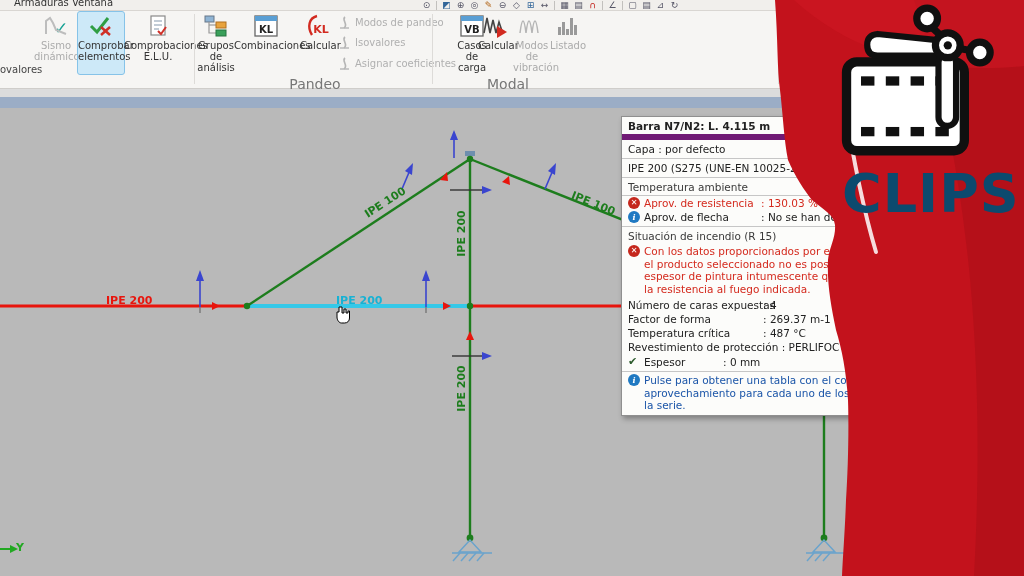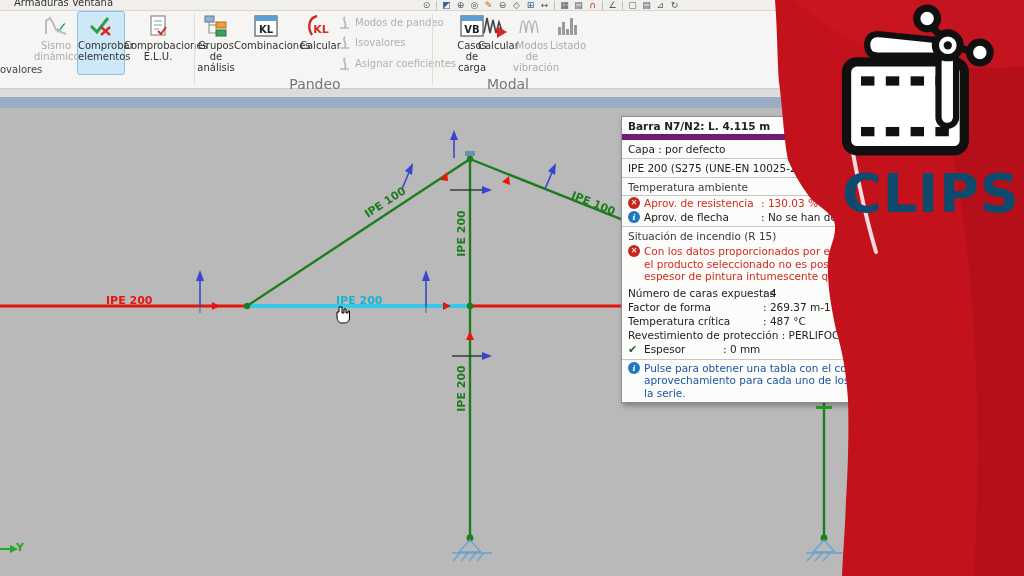--- a/index.html
+++ b/index.html
@@ -354,20 +354,21 @@
     <div class="p-sep"></div>
     <div class="p-sec" style="border-bottom:none;padding-bottom:1px">Situación de incendio (R 15)</div>
 
     <div class="p-wrapblock p-red">
       <div class="tline first">
         <span class="ico err">✕</span>
         <span>Con los datos proporcionados por el fabri</span>
       </div>
       <div class="tline">el producto seleccionado no es posible obt</div>
       <div class="tline">espesor de pintura intumescente que perm</div>
+      <div class="tline">la resistencia al fuego indicada.</div>
     </div>
 
     <div class="p-kv">
       <span class="k">Número de caras expuestas</span>
       <span>: 4</span>
     </div>
     <div class="p-kv">
       <span class="k">Factor de forma</span>
       <span>: 269.37 m-1</span>
     </div>

